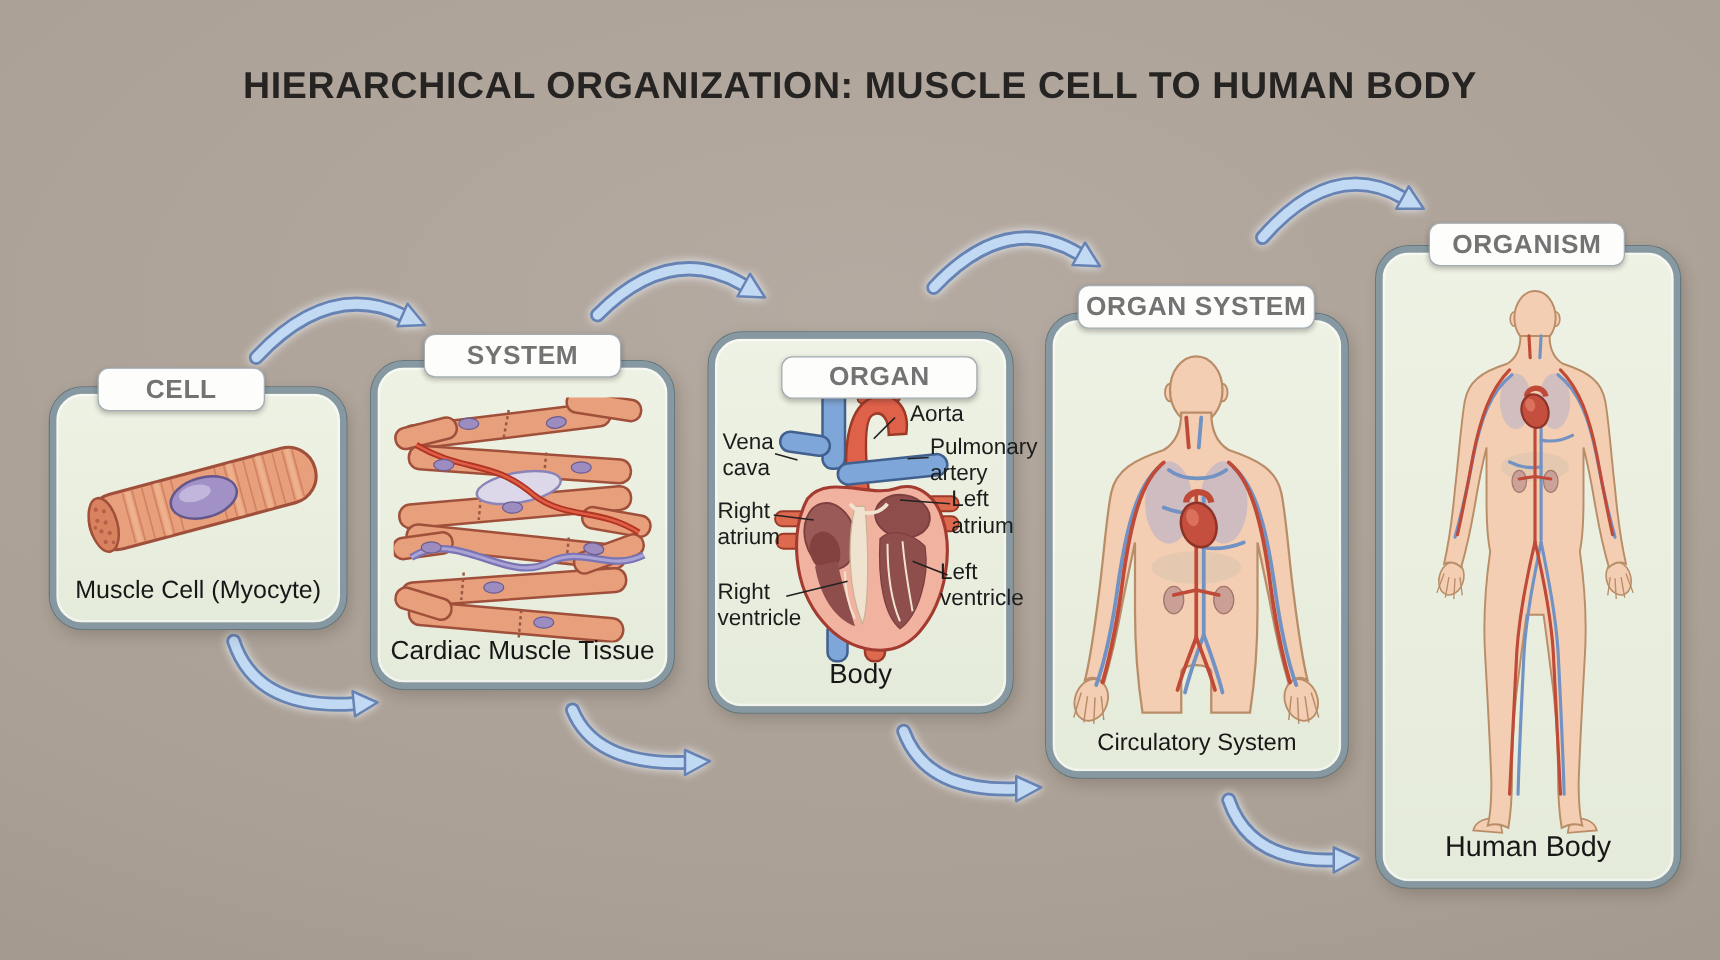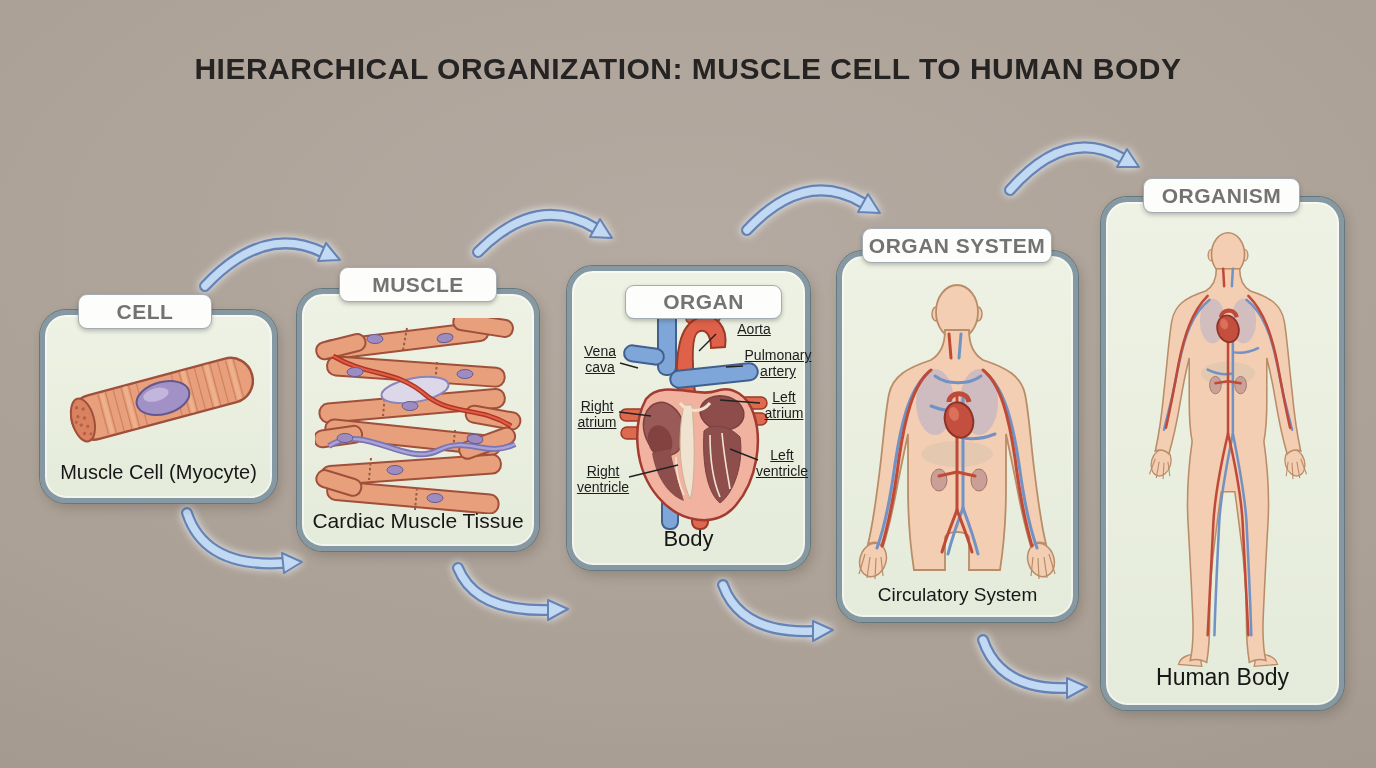--- a/index.html
+++ b/index.html
@@ -31,23 +31,22 @@
     display:flex;align-items:center;justify-content:center;
     font-size:21px;font-weight:bold;letter-spacing:.5px;color:#737373;
     box-sizing:border-box;white-space:nowrap;
   }
   .caption{
     position:absolute;left:0;right:0;text-align:center;
     font-size:20px;color:#171717;
   }
   .art{position:absolute;}
   .organ-label{
-    position:absolute;font-size:14px;line-height:1.15;color:#1c1c1c;
-    text-align:center;
-    text-decoration:underline;
+    position:absolute;font-size:18px;line-height:1.15;color:#1c1c1c;
+    text-align:left;
   }
   .leaders{position:absolute;left:0;top:0;pointer-events:none;}
   .arrows{position:absolute;left:0;top:0;z-index:3;pointer-events:none;}
   .arrow{filter:drop-shadow(0 0 4px rgba(240,247,255,.85));}
   .ab{fill:none;stroke:#6683b4;stroke-width:12;stroke-linecap:round;}
   .af{fill:none;stroke:#c2d9f4;stroke-width:7.5;stroke-linecap:round;}
   .ah{fill:#c2d9f4;stroke:#6683b4;stroke-width:2;stroke-linejoin:round;}
 </style>
 </head>
 <body>
@@ -93,21 +92,21 @@
       <polygon class="ah" points="833,630 813,641 813,621"></polygon>
     </g>
     <g class="arrow">
       <path class="ab" d="M983,640 Q1000,690 1067,688"></path>
         <path class="af" d="M983,640 Q1000,690 1067,688"></path>
       <polygon class="ah" points="1087,687 1067,698 1067,678"></polygon>
     </g>
   </svg>
 
   <div class="stage" style="left:78px;top:294px;width:134px;height:35px;">CELL</div>
-  <div class="stage" style="left:339px;top:267px;width:158px;height:35px;">MUSCLE</div>
+  <div class="stage" style="left:339px;top:267px;width:158px;height:35px;">SYSTEM</div>
   <div class="stage" style="left:625px;top:245px;width:157px;height:34px;margin-top:40px;">ORGAN</div>
   <div class="stage" style="left:862px;top:228px;width:190px;height:35px;">ORGAN SYSTEM</div>
   <div class="stage" style="left:1143px;top:178px;width:157px;height:35px;">ORGANISM</div>
 
   <div class="panel" style="left:40px;top:310px;width:237px;height:193px;">
     <svg class="art" style="left:12px;top:22px;" width="212" height="122" viewBox="0 0 212 122">
       <g transform="rotate(-15 106 61)">
         <rect x="12" y="39" width="186" height="45" rx="22" fill="#e8a07c" stroke="#a0503a" stroke-width="2.5"></rect>
         <g stroke="#c06a4a" stroke-width="1.3" opacity="0.55">
           <line x1="44" y1="41" x2="44" y2="82"></line>

